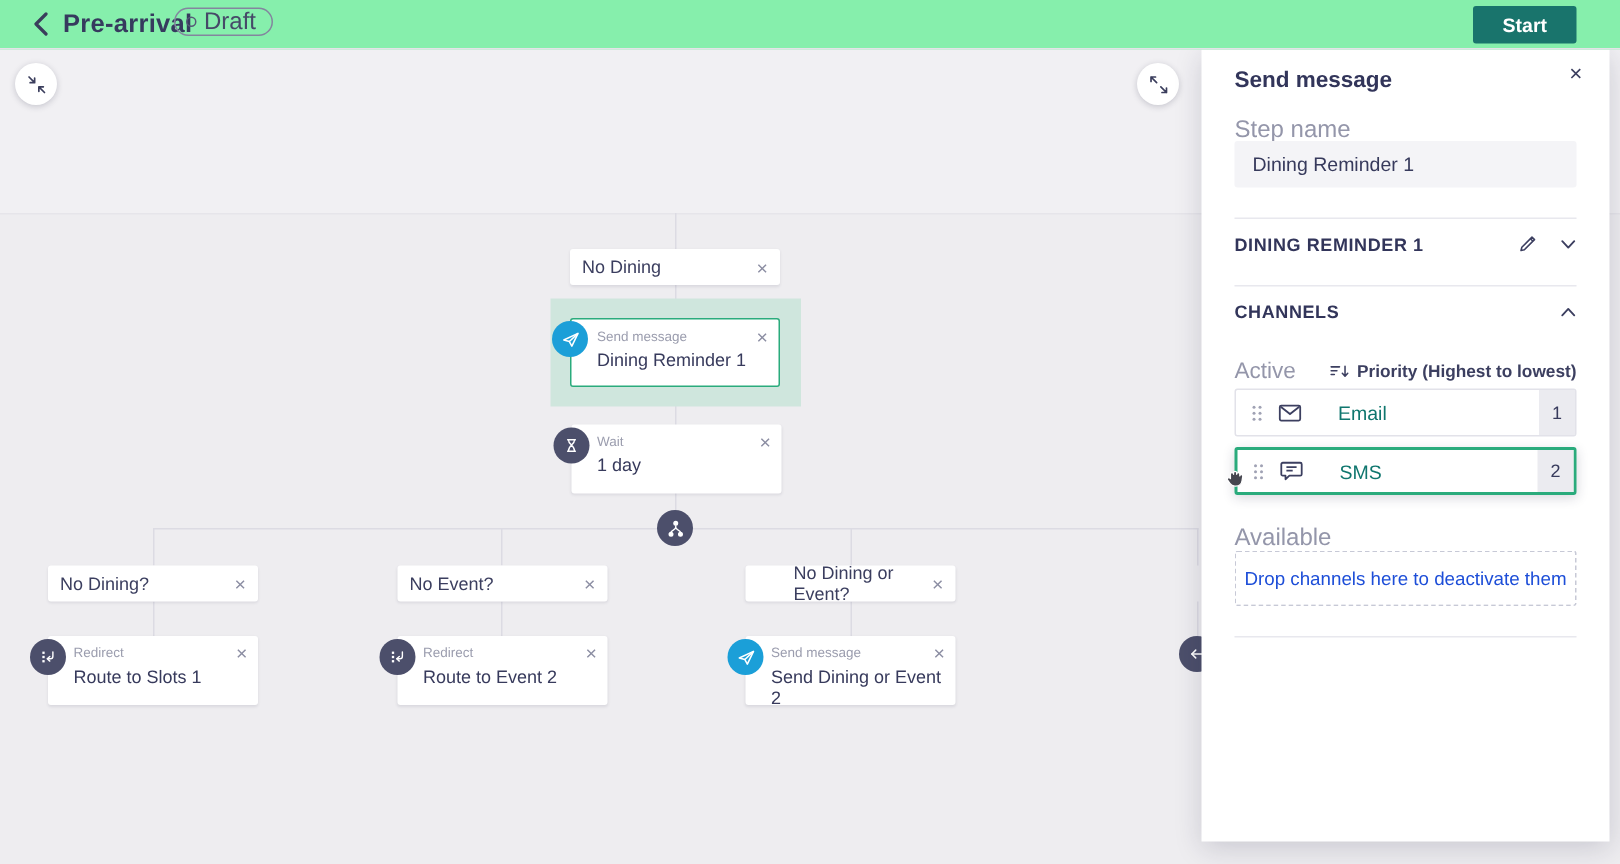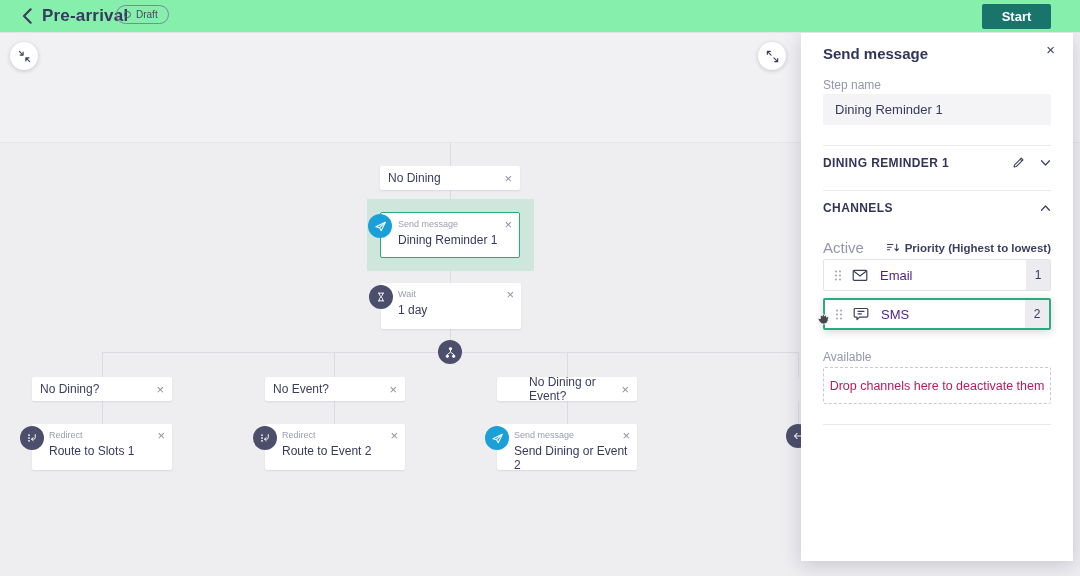--- a/index.html
+++ b/index.html
@@ -5,21 +5,21 @@
   * { margin:0; padding:0; box-sizing:border-box; }
   html,body { width:1080px; height:576px; overflow:hidden; }
   body { font-family:"Liberation Sans", sans-serif; color:#3b3e5f; background:#f1f0f3; position:relative; }
 
   
   .topbar { position:absolute; left:0; top:0; width:1080px; height:33px; background:#86efac; border-bottom:1px solid #e4e3e8; z-index:40; }
   .back-btn { position:absolute; left:20px; top:8px; width:16px; height:16px; color:#3a3d5c; cursor:pointer; }
   .flow-title { position:absolute; left:42px; top:6px; font-size:17px; font-weight:bold; color:#363a5e; letter-spacing:.2px; }
   .draft-badge { position:absolute; left:116px; top:5px; height:19px; border:1px solid #83859e; border-radius:10px; display:flex; align-items:center; gap:5px; padding:0 10px 0 7px; }
   .draft-dot { width:7px; height:7px; border:1.5px solid #565977; border-radius:50%; }
-  .draft-text { font-size:10px; color:#464968; }
+  .draft-text { font-size:16px; color:#464968; }
   .start-btn { position:absolute; left:982px; top:4px; width:69px; height:25px; background:#19746c; color:#fff; border:none; border-radius:2px; font-size:13px; font-weight:bold; font-family:inherit; cursor:pointer; }
 
   
   .canvas { position:absolute; left:0; top:33px; width:1080px; height:543px; background:#f1f0f3; overflow:hidden; }
   .canvas-lower { position:absolute; left:0; top:109px; width:1080px; height:434px; background:#eeedf0; border-top:1px solid #e6e5ea; }
   .conn { position:absolute; background:#dcdbe3; }
 
   .zoom-btn { position:absolute; width:28px; height:28px; border-radius:50%; background:#fff; box-shadow:0 1px 4px rgba(40,40,70,.22); display:flex; align-items:center; justify-content:center; color:#3a3d5c; cursor:pointer; }
 
   .sel-region { position:absolute; left:367px; top:166px; width:167px; height:72px; background:#cfe6dd; }
@@ -34,40 +34,40 @@
   .selected-step { border:1.5px solid #2aab7c; box-shadow:none; }
 
   .node-circle { position:absolute; width:24px; height:24px; border-radius:50%; display:flex; align-items:center; justify-content:center; z-index:5; }
   .navy { background:#4c4f6b; color:#fff; }
   .blue { background:#1b9fd8; color:#fff; }
 
   
   .panel { position:absolute; left:801px; top:33px; width:272px; height:528px; background:#fff; box-shadow:0 4px 18px rgba(30,30,60,.18); z-index:30; }
   .panel-close { position:absolute; right:18px; top:8px; font-size:15px; color:#3c3f60; cursor:pointer; }
   .panel-title { position:absolute; left:22px; top:12px; font-size:15px; font-weight:bold; color:#32355a; }
-  .field-label { position:absolute; left:22px; font-size:12px; color:#9496aa; }
+  .field-label { position:absolute; left:22px; font-size:16px; color:#9496aa; }
   .step-input { position:absolute; left:22px; top:61px; width:228px; height:31px; background:#f4f4f7; border:none; border-radius:2px; padding:0 12px; font-size:13px; color:#373a5c; font-family:inherit; }
   .divider { position:absolute; left:22px; width:228px; height:1px; background:#e8e8ee; }
   .section-row { position:absolute; left:22px; width:228px; display:flex; align-items:center; }
   .section-title { font-size:12px; font-weight:bold; color:#32355a; letter-spacing:.4px; }
   .section-icons { margin-left:auto; display:flex; align-items:center; gap:14px; color:#3c3f60; }
   .active-row { position:absolute; left:22px; top:206px; width:228px; display:flex; align-items:center; }
   .active-label { font-size:15px; color:#9496aa; }
   .priority-group { margin-left:auto; display:flex; align-items:center; gap:5px; color:#3c3f60; }
   .priority-label { font-size:11.5px; color:#3c3f60;font-weight:bold; }
 
   .channel-row { position:absolute; left:22px; width:228px; height:32px; background:#fff; border:1px solid #e2e2e9; border-radius:2px; display:flex; align-items:center; padding-left:10px; }
   .channel-row .chan-icon { margin-left:10px; color:#3c3f60; display:flex; }
-  .chan-name { font-size:13px; color:#4c1d95; margin-left:12px; }
+  .chan-name { font-size:13px; color:#0f766e; margin-left:24px; }
   .prio-cell { position:absolute; right:0; top:0; bottom:0; width:24px; background:#ebebf0; display:flex; align-items:center; justify-content:center; font-size:12px; color:#373a5c; }
   .sms-row { top:265px; height:32px; border:2px solid #2aab7c; box-shadow:0 2px 8px rgba(40,40,70,.18); cursor:grabbing; }
   .drag-handle { color:#a0a2b4; display:flex; cursor:grab; }
   .hand-cursor { position:absolute; left:14px; top:276px; z-index:35; }
 
-  .dropzone { position:absolute; left:22px; top:334px; width:228px; height:37px; border:1px dashed #c7c9d6; border-radius:2px; display:flex; align-items:center; justify-content:center; font-size:12.5px; color:#be185d; }
+  .dropzone { position:absolute; left:22px; top:334px; width:228px; height:37px; border:1px dashed #c7c9d6; border-radius:2px; display:flex; align-items:center; justify-content:center; font-size:12.5px; color:#1d4ed8; }
 </style>
 </head>
 <body>
 
 <div class="topbar">
   <span class="back-btn">
     <svg width="16" height="16" viewBox="0 0 12 12">
         <path d="M8 1 L3 6 L8 11" fill="none" stroke="currentColor" stroke-width="1.6" stroke-linecap="round" stroke-linejoin="round"></path>
       </svg>
   </span>

